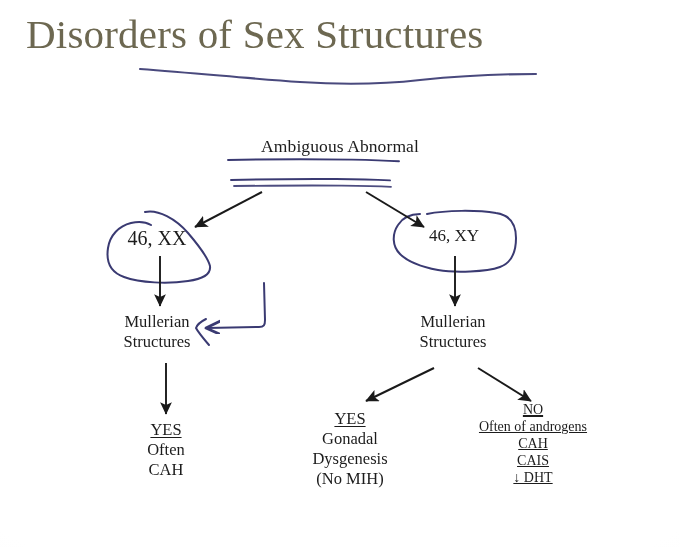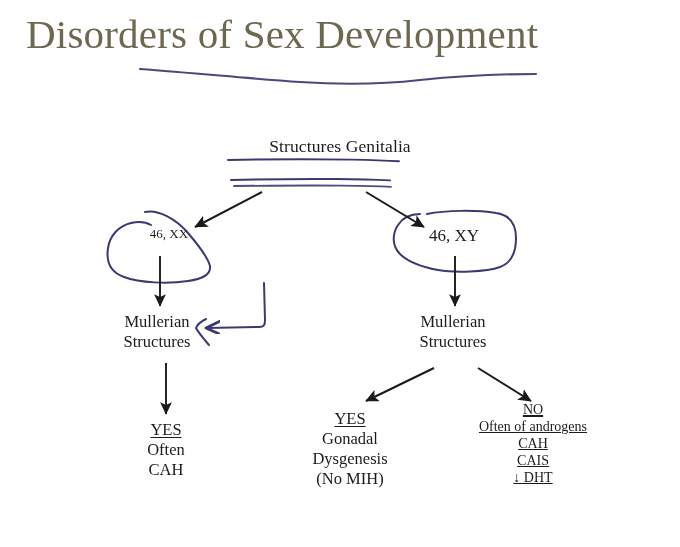--- a/index.html
+++ b/index.html
@@ -60,24 +60,24 @@
 
   #node-root {
     left: 0; right: 0;
     top: 136px;
     font-size: 17.5px;
     text-align: center;
   }
   #node-root .ln { letter-spacing: 0.1px; }
 
   #node-xx {
-    left: 115px;
+    left: 103px;
     top: 226px;
     width: 108px;
-    font-size: 13px;
+    font-size: 20px;
   }
 
   #node-xy {
     left: 400px;
     top: 226px;
     width: 108px;
     font-size: 17px;
     font-family: Liberation Serif, serif;
   }
 
@@ -117,21 +117,21 @@
     text-decoration: underline;
   }
 
   .u { text-decoration: underline; text-underline-offset: 2px; }
 </style>
 </head>
 <body>
 
 <div id="slide">
 
-  <div id="title">Disorders of Sex Development</div>
+  <div id="title">Disorders of Sex Structures</div>
 
   <svg id="ink" viewBox="0 0 680 547" xmlns="http://www.w3.org/2000/svg">
     <defs>
       <marker id="ah" markerWidth="9" markerHeight="9" refX="6.2" refY="3.1" orient="auto" markerUnits="strokeWidth">
         <path d="M0,0 L6.6,3.1 L0,6.2 L1.5,3.1 Z" fill="#1a1a1a"></path>
       </marker>
       <marker id="ah-ink" markerWidth="10" markerHeight="10" refX="6.5" refY="3.3" orient="auto" markerUnits="strokeWidth">
         <path d="M0,0 L7,3.3 L0,6.6" fill="none" stroke="#3a3a72" stroke-width="1.4" stroke-linecap="round" stroke-linejoin="round"></path>
       </marker>
     </defs>
@@ -165,21 +165,21 @@
     <line x1="455" y1="256" x2="455" y2="306" stroke="#1a1a1a" stroke-width="1.9" marker-end="url(#ah)"></line>
 
     <line x1="166" y1="363" x2="166" y2="414" stroke="#1a1a1a" stroke-width="1.9" marker-end="url(#ah)"></line>
 
     <line x1="434" y1="368" x2="366" y2="401" stroke="#1a1a1a" stroke-width="2.0" marker-end="url(#ah)"></line>
 
     <line x1="478" y1="368" x2="531" y2="401" stroke="#1a1a1a" stroke-width="2.0" marker-end="url(#ah)"></line>
   </svg>
 
   <div class="node" id="node-root">
-    <span class="ln">Structures Genitalia</span>
+    <span class="ln">Ambiguous Abnormal</span>
   </div>
 
   <div class="node" id="node-xx">
     <span class="ln">46, XX</span>
   </div>
 
   <div class="node" id="node-xy">
     <span class="ln">46, XY</span>
   </div>
 

